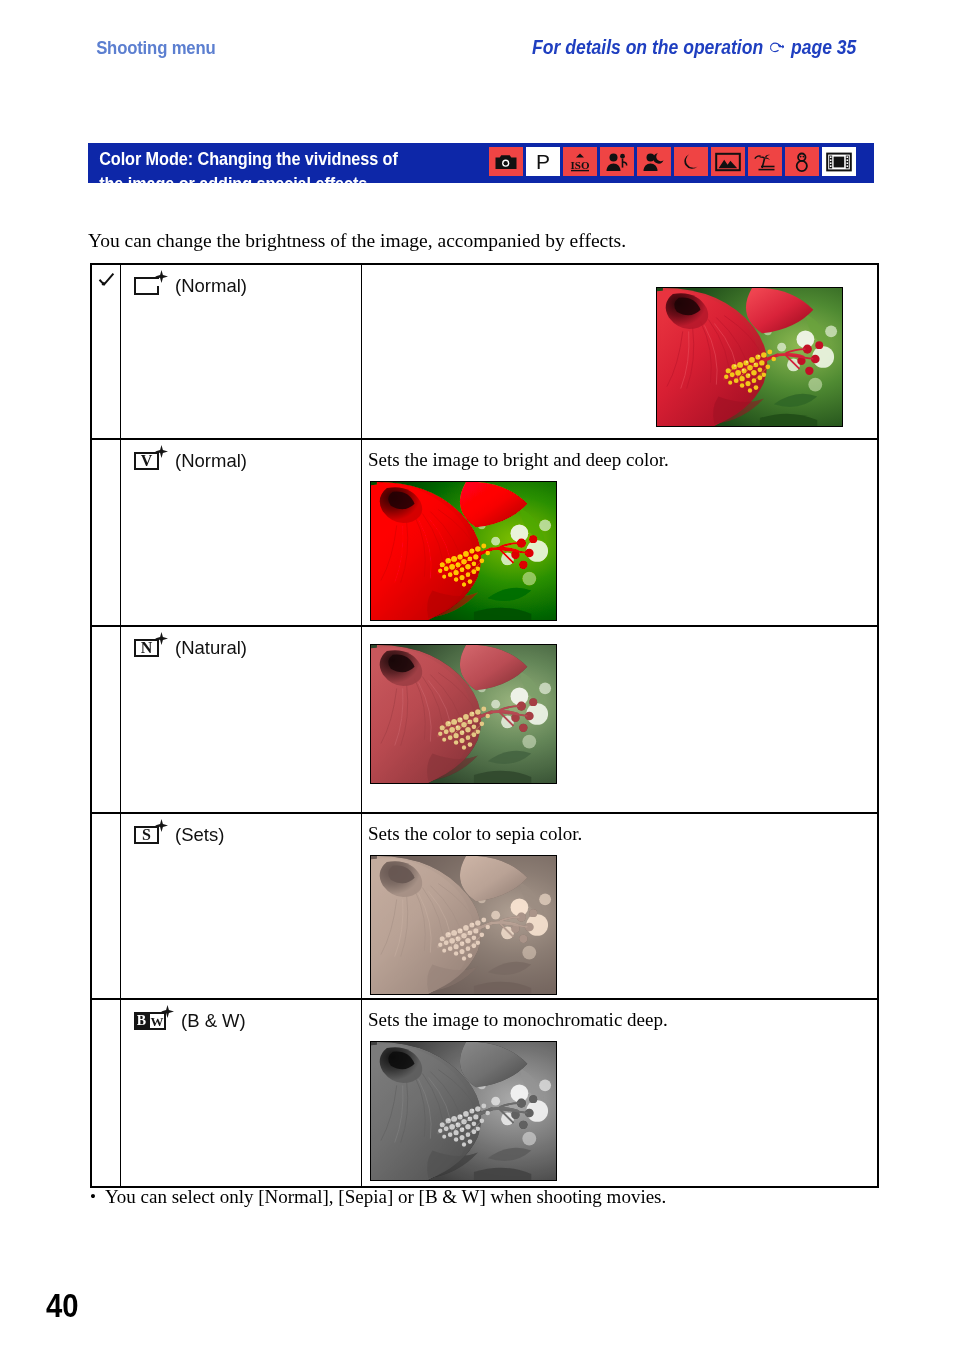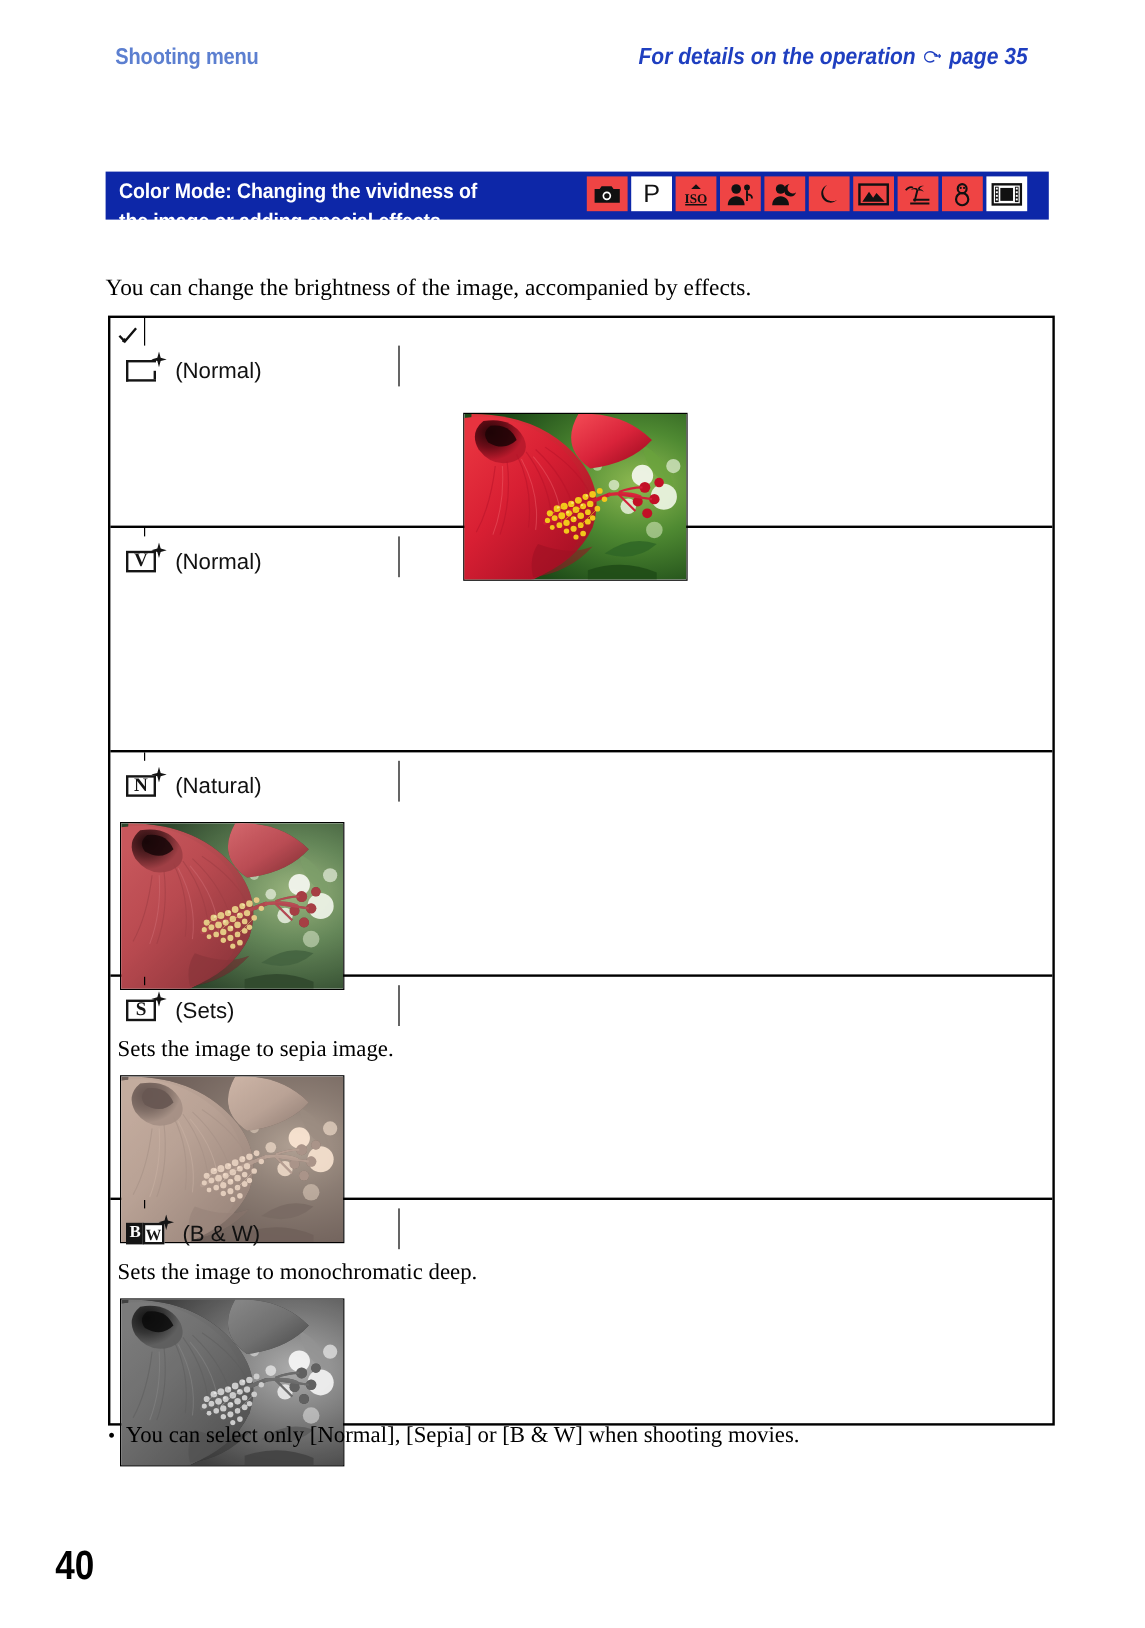--- a/index.html
+++ b/index.html
@@ -123,21 +123,20 @@
     left: 90px;
     top: 263px;
     width: 789px;
     border: 2px solid #000000;
     box-sizing: border-box;
   }
   .row {
     display: flex;
     border-bottom: 2px solid #000000;
     box-sizing: border-box;
-    flex-direction: column;
   }
   .row:last-child { border-bottom: none; }
 
   .col-check {
     width: 29px;
     min-width: 29px;
     border-right: 1px solid #000000;
     box-sizing: border-box;
     padding-top: 7px;
     display: flex;
@@ -587,20 +586,28 @@
           <span class="cm-box">
               <span class="cm-ch">V</span>
             </span>
           <svg class="cm-star" viewBox="0 0 13 13">
             <path d="M6.5 0 L7.9 5.1 L13 6.5 L7.9 7.9 L6.5 13 L5.1 7.9 L0 6.5 L5.1 5.1 Z" fill="#151515"></path>
           </svg>
         </span>
         <span class="label-text">(Normal)</span>
       </div>
     </div>
+    <div class="col-desc">
+      <div class="desc-text">Sets the image to bright and deep color.</div>
+      <svg class="photo photo-inline" viewBox="0 0 187 140" preserveAspectRatio="none">
+        <g filter="url(#f-vivid)">
+            <use href="#hibiscus"></use>
+          </g>
+      </svg>
+    </div>
   </div>
 
   <div class="row row-natural">
     <div class="col-check"></div>
     <div class="col-label">
       <div class="label-line">
         <span class="cm-glyph">
           <span class="cm-box">
               <span class="cm-ch">N</span>
             </span>
@@ -629,21 +636,21 @@
               <span class="cm-ch">S</span>
             </span>
           <svg class="cm-star" viewBox="0 0 13 13">
             <path d="M6.5 0 L7.9 5.1 L13 6.5 L7.9 7.9 L6.5 13 L5.1 7.9 L0 6.5 L5.1 5.1 Z" fill="#151515"></path>
           </svg>
         </span>
         <span class="label-text">(Sets)</span>
       </div>
     </div>
     <div class="col-desc">
-      <div class="desc-text">Sets the image to sepia image.</div>
+      <div class="desc-text">Sets the color to sepia color.</div>
       <svg class="photo photo-inline" viewBox="0 0 187 140" preserveAspectRatio="none">
         <g filter="url(#f-sepia)">
             <use href="#hibiscus"></use>
           </g>
       </svg>
     </div>
   </div>
 
   <div class="row row-bw">
     <div class="col-check"></div>

